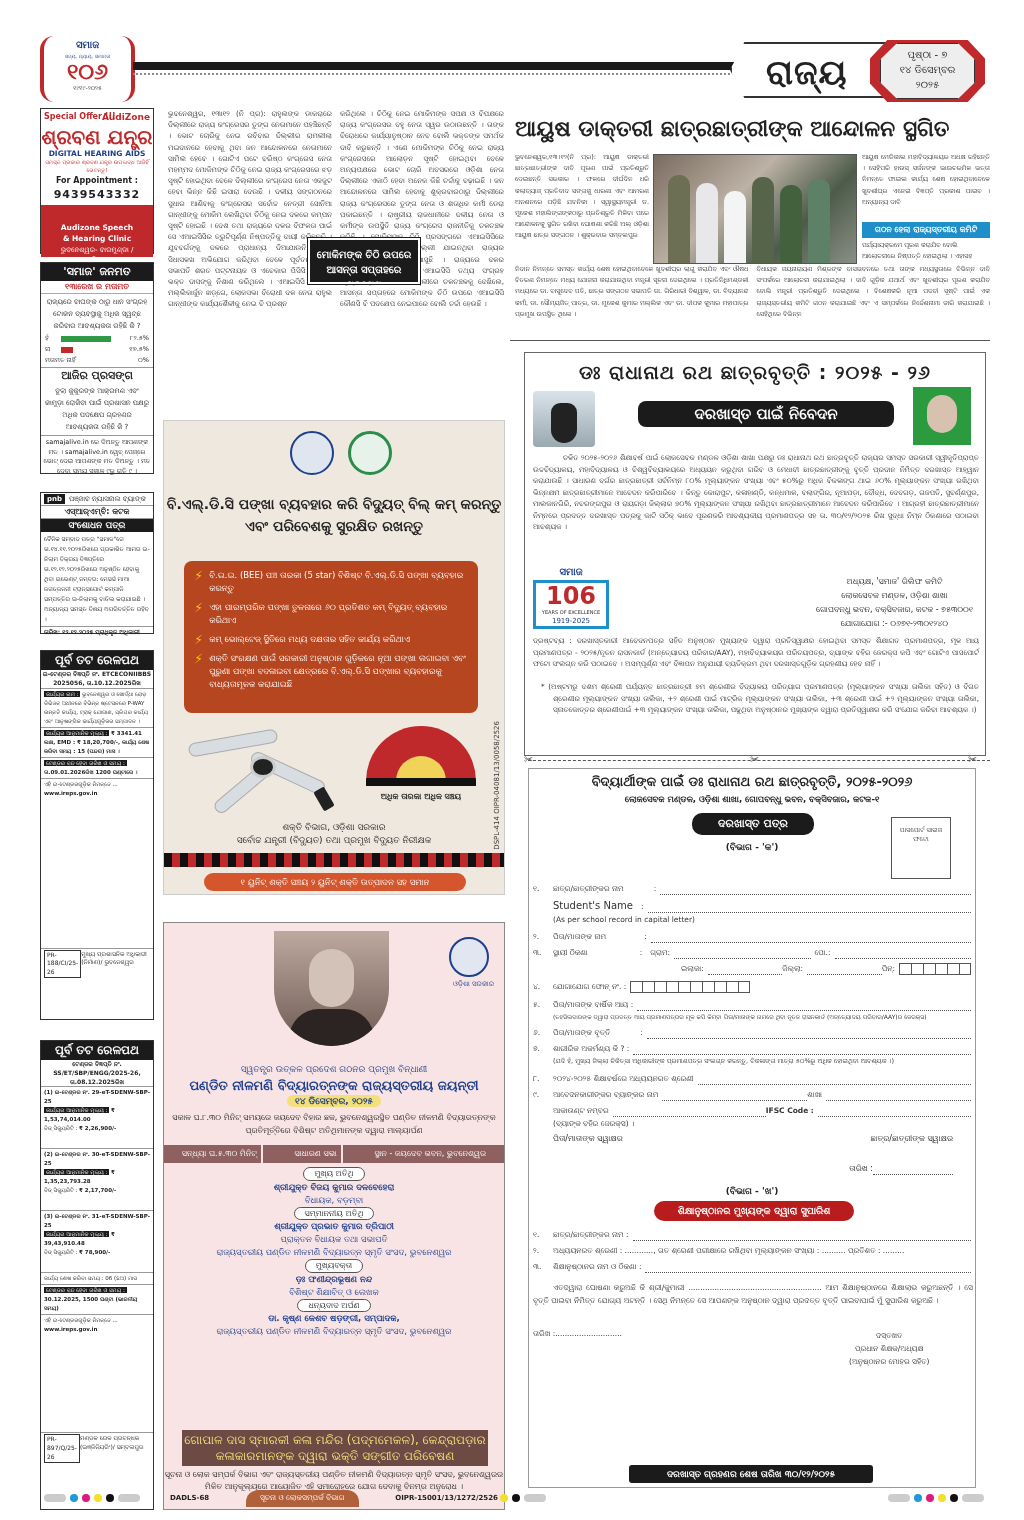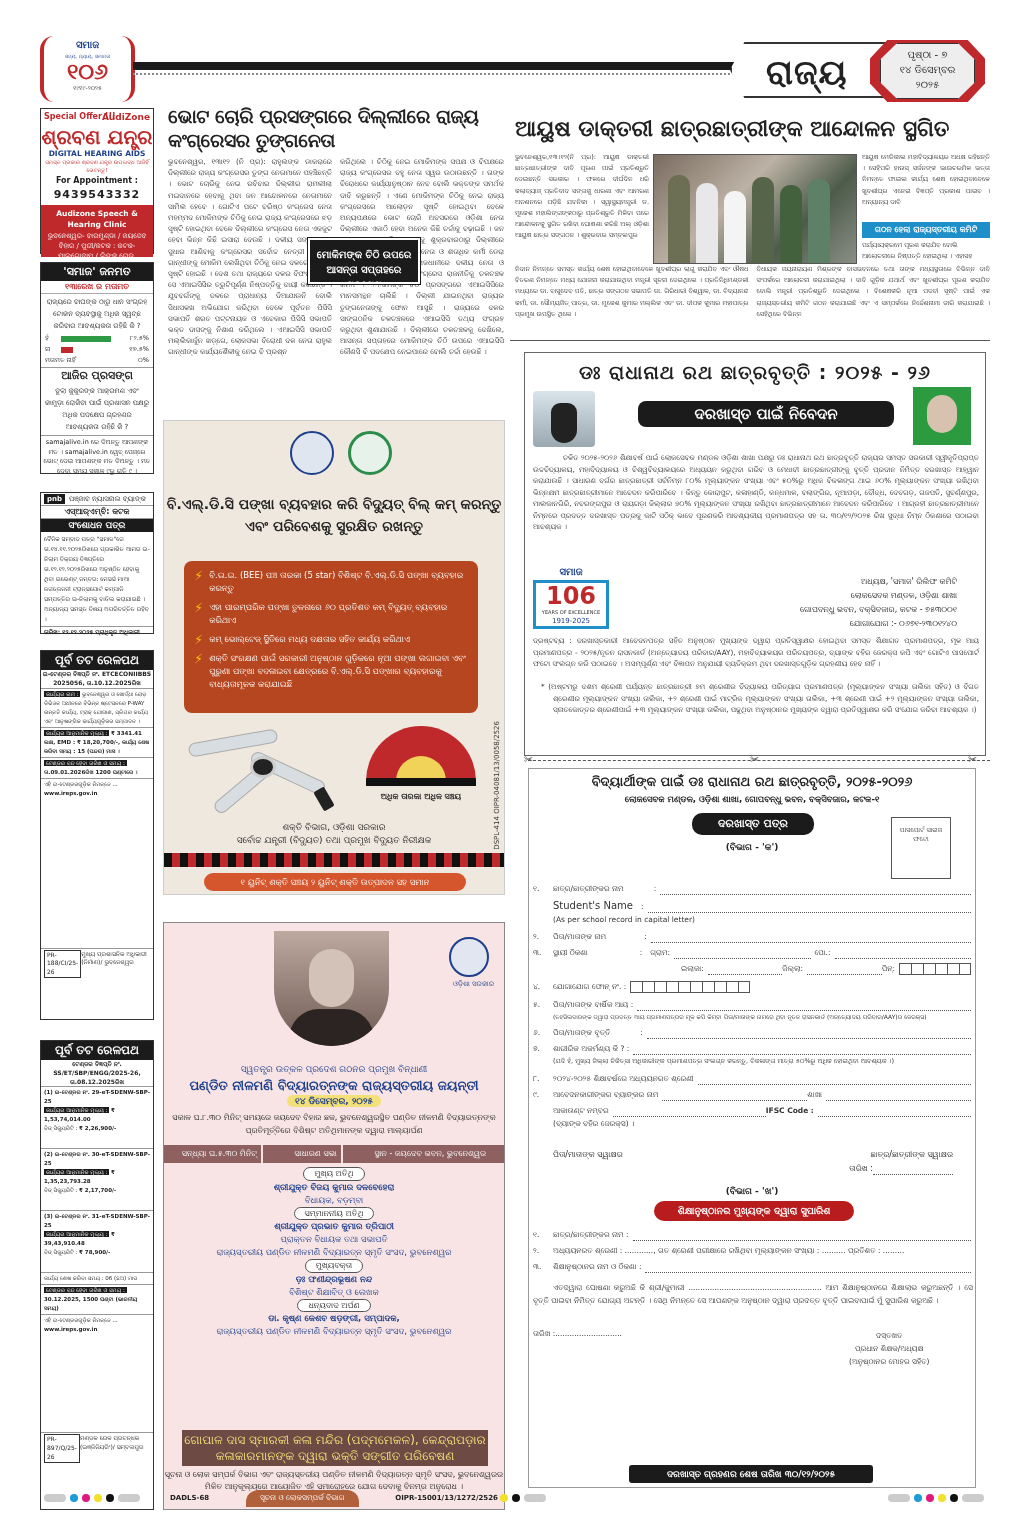--- a/index.html
+++ b/index.html
@@ -21,21 +21,21 @@
 .col-left{left:40px;width:114px}
 .box{border:1.5px solid #333}
 .aud{top:108px;height:146px;text-align:center;background:#fff}
 .aud .so{font-size:8px;color:#c0292b;font-weight:bold;text-align:left;padding:2px 3px}
 .aud .brand{font-size:9px;color:#c0292b;font-weight:bold;position:absolute;right:3px;top:2px}
 .aud .big{font-size:20px;color:#c0292b;font-weight:bold;line-height:24px}
 .aud .dh{font-size:7.5px;color:#1d3f8c;font-weight:bold}
 .aud .sm{font-size:5.5px;color:#c0292b}
 .aud .fa{font-size:8px;font-weight:bold}
 .aud .ph{font-size:11px;font-weight:bold;letter-spacing:1px}
-.aud .clinic{background:#c0292b;color:#fff;font-size:7px;padding:4px;margin-top:2px;height:52px}
+.aud .clinic{background:#c0292b;color:#fff;font-size:7px;padding:18px;margin-top:2px;height:52px}
 .aud .clinic b{display:block;font-size:7.5px}
 .poll{top:262px;height:212px;text-align:center}
 .poll .h{background:#1b1b1b;color:#fff;font-size:11px;font-weight:bold;padding:1px}
 .poll .sub{color:#c0292b;font-size:8px;font-weight:bold;border-bottom:1px solid #aaa}
 .poll .q{font-size:7px;padding:2px 4px;line-height:12px}
 .bar-row{display:flex;align-items:center;font-size:6.5px;padding:0 4px;height:11px}
 .bar-row .lbl{width:16px;text-align:left}
 .bar-row .bar{height:6px}
 .bar-row .val{margin-left:auto}
 .poll .h2{font-size:11px;font-weight:bold;border-top:1px solid #999}
@@ -120,21 +120,21 @@
 .sch .pic1 .beard{position:absolute;left:18px;top:12px;width:26px;height:40px;background:#222;border-radius:10px 10px 14px 14px}
 .sch .pic2{position:absolute;right:14px;top:34px;width:58px;height:58px;background:#2c9a3e}
 .sch .pic2 .face{position:absolute;left:14px;top:8px;width:30px;height:38px;border-radius:15px;background:#d6c2ae}
 .pill-dark{position:absolute;left:113px;top:48px;width:256px;height:26px;background:#1b1b1b;color:#fff;border-radius:8px;text-align:center;font-size:15px;font-weight:bold;line-height:26px}
 .sch .body{position:absolute;left:8px;top:99px;width:446px;font-size:7.2px;line-height:11.5px;color:#333;text-align:justify;text-indent:30px}
 .sch .logo106{position:absolute;left:8px;top:212px;width:76px;height:68px;text-align:center}
 .logo106 .s{color:#1d3f8c;font-size:10px;font-weight:bold}
 .logo106 .n{border:3px solid #1e8fc9;border-bottom:none;color:#c0292b;font-size:24px;font-weight:bold;line-height:26px}
 .logo106 .y{font-size:5px;color:#333;border-left:3px solid #1e8fc9;border-right:3px solid #1e8fc9}
 .logo106 .r{font-size:7px;color:#1d3f8c;border:3px solid #1e8fc9;border-top:none}
-.sch .sign{position:absolute;right:28px;top:222px;text-align:right;font-size:8px;line-height:14px;color:#222}
+.sch .sign{position:absolute;right:12px;top:222px;text-align:center;font-size:8px;line-height:14px;color:#222}
 .sch .note{position:absolute;left:8px;top:282px;width:446px;font-size:7.2px;line-height:11.5px;color:#333;text-align:justify}
 .sch .note2{position:absolute;left:8px;top:328px;width:446px;font-size:7.2px;line-height:11.5px;color:#333;text-indent:-12px;padding-left:20px;text-align:justify}
 .cutline{left:528px;top:760px;width:462px;border-top:1.5px dashed #555}
 .scis{font-size:11px;color:#555}
 
 .form{left:528px;top:768px;width:448px;height:720px;border:1px solid #999;background:#fff}
 .form .ft{position:absolute;left:0;top:4px;width:100%;text-align:center;font-size:13px;font-weight:bold}
 .form .fs{position:absolute;left:0;top:24px;width:100%;text-align:center;font-size:8.5px;font-weight:bold}
 .form .pill{position:absolute;left:163px;top:44px;width:122px;height:22px;background:#1b1b1b;color:#fff;border-radius:10px;text-align:center;font-size:11px;font-weight:bold;line-height:22px}
 .form .sec{position:absolute;left:0;top:72px;width:100%;text-align:center;font-size:9px;font-weight:bold}
@@ -243,21 +243,20 @@
   <div class="rb">କାର୍ଯ୍ୟ ଶେଷ କରିବା ସମୟ : 06 (ଛଅ) ମାସ</div>
   <div class="rb"><span class="k">ଟେଣ୍ଡର ବନ୍ଦ ହେବା ତାରିଖ ଓ ସମୟ :</span> <b>30.12.2025, 1500 ଘଣ୍ଟା (ଭାରତୀୟ ସମୟ)</b></div>
   <div class="rb" style="height:118px">ଏହି ଇ-ଟେଣ୍ଡରଗୁଡ଼ିକ ନିମନ୍ତେ ... <b>www.ireps.gov.in</b></div>
   <div class="pr">
       <span>PR-897/Q/25-26</span>
       <span>ମଣ୍ଡଳ ରେଳ ପ୍ରବନ୍ଧକ (ଇଞ୍ଜିନିୟରିଂ)/ ସମ୍ବଲପୁର</span>
     </div>
 </div>
 
 <div class="abs a1">
-  <h1>ଭୋଟ ଚୋରି ପ୍ରସଙ୍ଗରେ ଦିଲ୍ଲୀରେ ରାଜ୍ୟ କଂଗ୍ରେସର ତୁଙ୍ଗନେତା</h1>
   <div class="cols2">
     <p>ଭୁବନେଶ୍ୱର, ୧୩ା୧୨ (ନି ପ୍ର): ରାହୁଲଙ୍କ ଡାକରାରେ ଦିଲ୍ଲୀରେ ରାଜ୍ୟ କଂଗ୍ରେସର ତୁଙ୍ଗ ନେତାମାନେ ପହଞ୍ଚିଛନ୍ତି । ଭୋଟ ଚୋରିକୁ ନେଇ ରବିବାର ଦିଲ୍ଲୀର ରାମଲୀଲା ମଇଦାନରେ ହେବାକୁ ଥିବା ଜନ ଆନ୍ଦୋଳନରେ ନେତାମାନେ ସାମିଲ ହେବେ । ଗୋଟିଏ ପଟେ ବରିଷ୍ଠ କଂଗ୍ରେସ ନେତା ମହମ୍ମଦ ମୋକିମଙ୍କ ଚିଠିକୁ ନେଇ ରାଜ୍ୟ କଂଗ୍ରେସରେ ଝଡ଼ ସୃଷ୍ଟି ହୋଇଥିବା ବେଳେ ଦିଲ୍ଲୀରେ କଂଗ୍ରେସ ନେତା ଏକଜୁଟ ହେବା ଭିନ୍ନ କିଛି ଇସାରା ଦେଉଛି । ଦଳୀୟ ସଙ୍ଗଠନରେ ସୁଧାର ଆଣିବାକୁ କଂଗ୍ରେସର ସର୍ବୋଚ୍ଚ ନେତ୍ରୀ ସୋନିଆ ଗାନ୍ଧୀଙ୍କୁ ମୋକିମ ଲେଖିଥିବା ଚିଠିକୁ ନେଇ ଦଳରେ କମ୍ପନ ସୃଷ୍ଟି ହୋଇଛି । ଦେଶ ତଥା ରାଜ୍ୟରେ ଦଳର ବିଫଳତା ପାଇଁ ସେ ଏଆଇସିସିର ତ୍ରୁଟିପୂର୍ଣ୍ଣ ନିଷ୍ପତ୍ତିକୁ ଦାୟୀ କରିଛନ୍ତି । ଯୁବବର୍ଗଙ୍କୁ ଦଳରେ ପ୍ରାଧାନ୍ୟ ଦିଆଯାଉନି ବୋଲି ସିଧାସଳଖ ଅଭିଯୋଗ କରିଥିବା ବେଳେ ପୂର୍ବତନ ପିସିସି ସଭାପତି ଶରତ ପଟ୍ଟନାୟକ ଓ ଏବେକାର ପିସିସି ସଭାପତି ଭକ୍ତ ଦାସଙ୍କୁ ନିଶାଣ କରିଥିଲେ । ଏଆଇସିସି ସଭାପତି ମଲ୍ଲିକାର୍ଜୁନ ଖଡ଼୍ଗେ, ଲୋକସଭା ବିରୋଧୀ ଦଳ ନେତା ରାହୁଲ ଗାନ୍ଧୀଙ୍କ କାର୍ଯ୍ୟଶୈଳୀକୁ ନେଇ ବି ପ୍ରଶ୍ନ</p>
     <p>କରିଥିଲେ । ଚିଠିକୁ ନେଇ ମୋକିମଙ୍କ ସପକ୍ଷ ଓ ବିପକ୍ଷରେ ରାଜ୍ୟ କଂଗ୍ରେସର ବହୁ ନେତା ସ୍ୱର ଉଠାଉଛନ୍ତି । ତାଙ୍କ ବିରୋଧରେ କାର୍ଯ୍ୟାନୁଷ୍ଠାନ ନେବ ବୋଲି ଭକ୍ତଙ୍କ ସମର୍ଥକ ଦାବି କରୁଛନ୍ତି । ଏଣେ ମୋକିମଙ୍କ ଚିଠିକୁ ନେଇ ରାଜ୍ୟ କଂଗ୍ରେସରେ ଆଲୋଡ଼ନ ସୃଷ୍ଟି ହୋଇଥିବା ବେଳେ ଅନ୍ୟପକ୍ଷରେ ଭୋଟ ଚୋରି ଅବସରରେ ଓଡ଼ିଶା ନେତା ଦିଲ୍ଲୀରେ ଏକାଠି ହେବା ଅନେକ କିଛି ଚର୍ଚ୍ଚାକୁ ବଢ଼ାଇଛି । ଜନ ଆନ୍ଦୋଳନରେ ସାମିଲ ହେବାକୁ ଶୁକ୍ରବାରଠାରୁ ଦିଲ୍ଲୀରେ ରାଜ୍ୟ କଂଗ୍ରେସରେ ତୁଙ୍ଗ ନେତା ଓ ଶତାଧିକ କର୍ମୀ ଡେରା ପକାଇଛନ୍ତି । ରାଷ୍ଟ୍ରୀୟ ରାଜଧାନୀରେ ଦଳୀୟ ନେତା ଓ କର୍ମୀଙ୍କ ଉପସ୍ଥିତି ରାଜ୍ୟ କଂଗ୍ରେସ ରାଜନୀତିକୁ ଚଳଚଞ୍ଚଳ କରିଛି । ମୋକିମଙ୍କ ଚିଠି ପ୍ରସଙ୍ଗରେ ଏଆଇସିସିରେ ମାନସମନ୍ଥନ ଚାଲିଛି । ଦିଲ୍ଲୀ ଯାଇନଥିବା ରାଜ୍ୟର ତୁଙ୍ଗନେତାଙ୍କୁ ଫୋନ ଆସୁଛି । ରାଜ୍ୟରେ ଦଳର ସାଙ୍ଗଠନିକ ଚଳଚଞ୍ଚଳରେ ଏଆଇସିସି ତଥ୍ୟ ସଂଗ୍ରହ କରୁଥିବା ଶୁଣାଯାଉଛି । ଦିଲ୍ଲୀରେ ଚଳଚଞ୍ଚଳକୁ ଦେଖିଲେ, ଆସନ୍ତା ସପ୍ତାହରେ ମୋକିମଙ୍କ ଚିଠି ଉପରେ ଏଆଇସିସି କୌଣସି ବି ପଦକ୍ଷେପ ନେଇପାରେ ବୋଲି ଚର୍ଚ୍ଚା ହେଉଛି ।</p>
   </div>
 </div>
 <div class="abs a1-box">ମୋକିମଙ୍କ ଚିଠି ଉପରେ ଆସନ୍ତା ସପ୍ତାହରେ ପଦକ୍ଷେପ</div>
 
 <div class="abs a2">
   <h1>ଆୟୁଷ ଡାକ୍ତରୀ ଛାତ୍ରଛାତ୍ରୀଙ୍କ ଆନ୍ଦୋଳନ ସ୍ଥଗିତ</h1>
 </div>
@@ -491,21 +490,21 @@
     </div>
   <div class="frow" style="top:334px">
       <span class="no"></span>
       <span class="lb">ଆକାଉଣ୍ଟ ନମ୍ବର</span>
       <span class="dots"></span>
       <b>IFSC Code :</b>
       <span class="dots"></span>
     </div>
   <div class="sub-note" style="top:350px;font-size:7.5px">(ବ୍ୟାଙ୍କ ବହିର ଜେରକ୍ସ) ।</div>
 
-  <div class="sigline" style="top:380px">
+  <div class="sigline" style="top:364px">
       <span>ପିତା/ମାତାଙ୍କ ସ୍ୱାକ୍ଷର</span>
       <span>ଛାତ୍ର/ଛାତ୍ରୀଙ୍କ ସ୍ୱାକ୍ଷର</span>
     </div>
   <div class="sigline" style="top:394px;justify-content:flex-end">
       <span>ତାରିଖ :</span>
       <span style="width:80px;border-bottom:1px dotted #555"></span>
     </div>
 
   <div class="sec" style="top:416px">(ବିଭାଗ - 'ଖ')</div>
   <div class="pill2" style="top:432px">ଶିକ୍ଷାନୁଷ୍ଠାନର ମୁଖ୍ୟଙ୍କ ଦ୍ୱାରା ସୁପାରିଶ</div>

